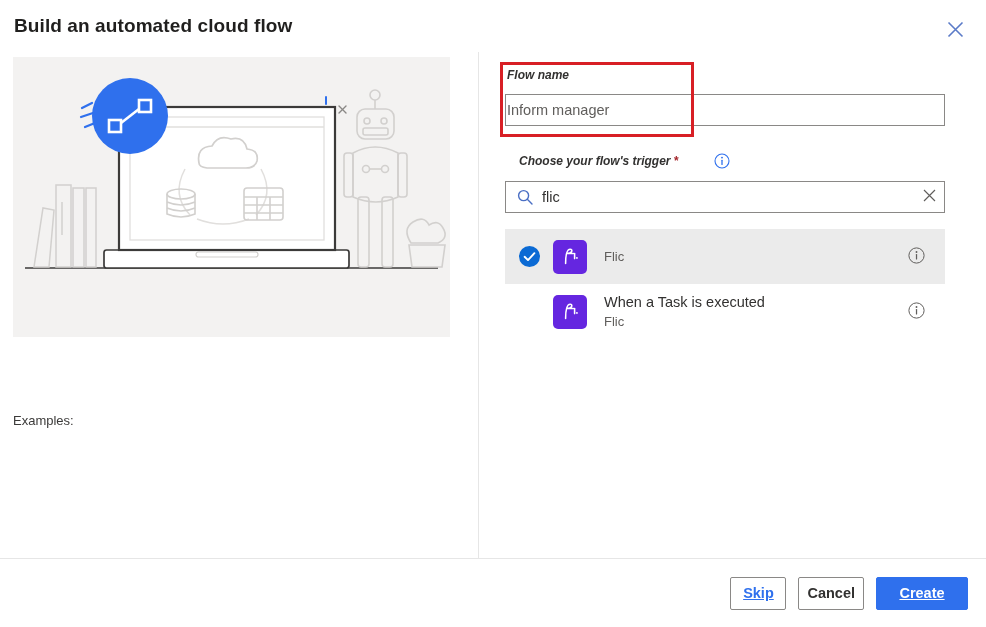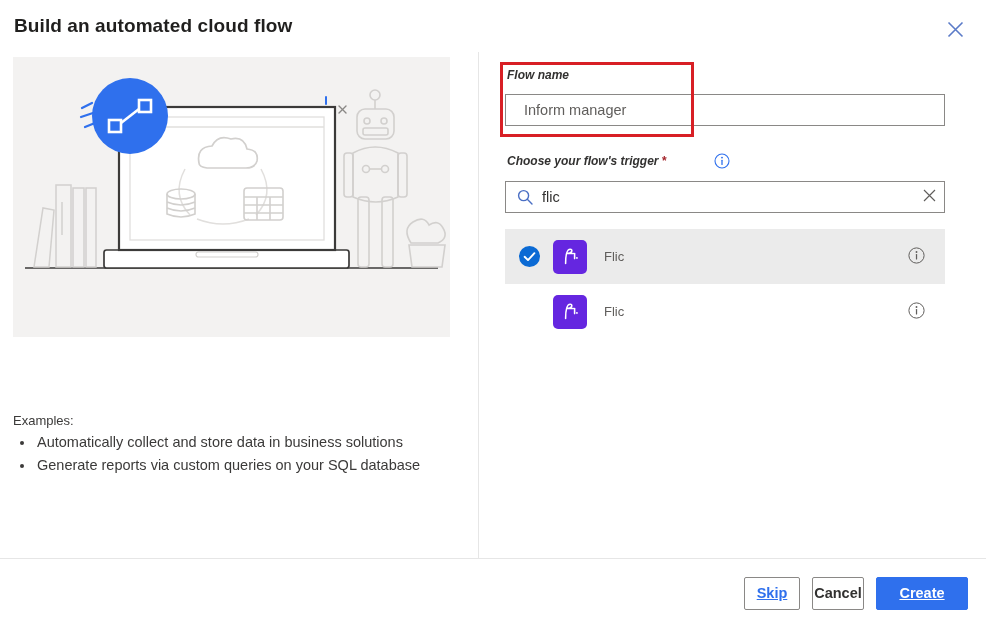--- a/index.html
+++ b/index.html
@@ -124,36 +124,36 @@
     left: 26px;
     top: 46px;
     width: 440px;
     height: 32px;
     box-sizing: border-box;
     border: 1px solid #8a8886;
     background: #ffffff;
     font-family: "Liberation Sans", sans-serif;
     font-size: 14.5px;
     color: #605e5c;
-    padding: 0 18px;
+    padding: 0 1px;
     outline: none;
   }
 
   .highlight-box {
     position: absolute;
     left: 21px;
     top: 14px;
     width: 194px;
     height: 75px;
     border: 3px solid #d81f25;
     box-sizing: border-box;
     pointer-events: none;
   }
 
-  #trigger-label { left: 28px; top: 106px; }
+  #trigger-label { left: 40px; top: 106px; }
   .required-star {
     color: #a4262c;
     font-weight: 600;
     margin-left: 3px;
   }
   .label-info-icon {
     position: absolute;
     left: 235px;
     top: 105px;
     width: 16px;
@@ -284,21 +284,21 @@
     display: flex;
     align-items: center;
     justify-content: flex-end;
     padding-right: 18px;
     box-sizing: border-box;
     gap: 12px;
   }
   .btn {
     height: 33px;
     min-width: 52px;
-    padding: 0 1px;
+    padding: 0 8px;
     box-sizing: border-box;
     font-family: "Liberation Sans", sans-serif;
     font-size: 14.5px;
     font-weight: 600;
     border-radius: 2px;
     cursor: pointer;
     display: inline-flex;
     align-items: center;
     justify-content: center;
   }
@@ -416,24 +416,20 @@
       <circle cx="117" cy="59" r="38" fill="#2f70ed"></circle>
       <g stroke="#ffffff" stroke-width="2.6" fill="none">
         <rect x="96" y="63" width="12" height="12"></rect>
         <rect x="126" y="43" width="12" height="12"></rect>
         <line x1="108" y1="66" x2="126" y2="52"></line>
       </g>
     </svg>
   </div>
 
   <div class="examples-heading">Examples:</div>
-  <ul class="examples-list">
-    <li>Automatically collect and store data in business solutions</li>
-    <li>Generate reports via custom queries on your SQL database</li>
-  </ul>
 </div>
 
 <div class="vertical-divider"></div>
 
 <div class="right-panel">
 
   <div class="field-label" id="flow-name-label">Flow name</div>
   <input class="text-input" type="text" value="Inform manager" style="">
   <div class="highlight-box"></div>
 
@@ -498,20 +494,21 @@
     <div class="trigger-row">
       <span class="check-slot"></span>
       <span class="flic-tile">
         <svg width="23" height="23" viewBox="0 0 23 23">
           <path d="M6.6 18.4 C6.6 9.4 8.2 4.2 11.1 4.2 C12.6 4.2 13.2 5.4 12.6 6.6 C12 7.8 10.4 8.4 8 8.4 L14.4 8.4" fill="none" stroke="#ffffff" stroke-width="1.55" stroke-linecap="round"></path>
           <path d="M15.6 8.6 L15.6 13.6" fill="none" stroke="#ffffff" stroke-width="1.55" stroke-linecap="round"></path>
           <circle cx="17.9" cy="12.9" r="0.95" fill="#ffffff"></circle>
         </svg>
       </span>
       <span class="trigger-texts">
+        <span class="trigger-name" style="display:block">When a Task is executed</span>
         <span class="trigger-source" style="display:block">Flic</span>
       </span>
       <button class="row-info-button">
         <span>
           <svg width="17" height="17" viewBox="0 0 17 17">
             <circle cx="8.5" cy="8.5" r="7.6" fill="none" stroke="#605e5c" stroke-width="1"></circle>
             <circle cx="8.5" cy="5" r="0.95" fill="#605e5c"></circle>
             <rect x="7.9" y="7.1" width="1.25" height="5.4" rx="0.5" fill="#605e5c"></rect>
           </svg>
         </span>

